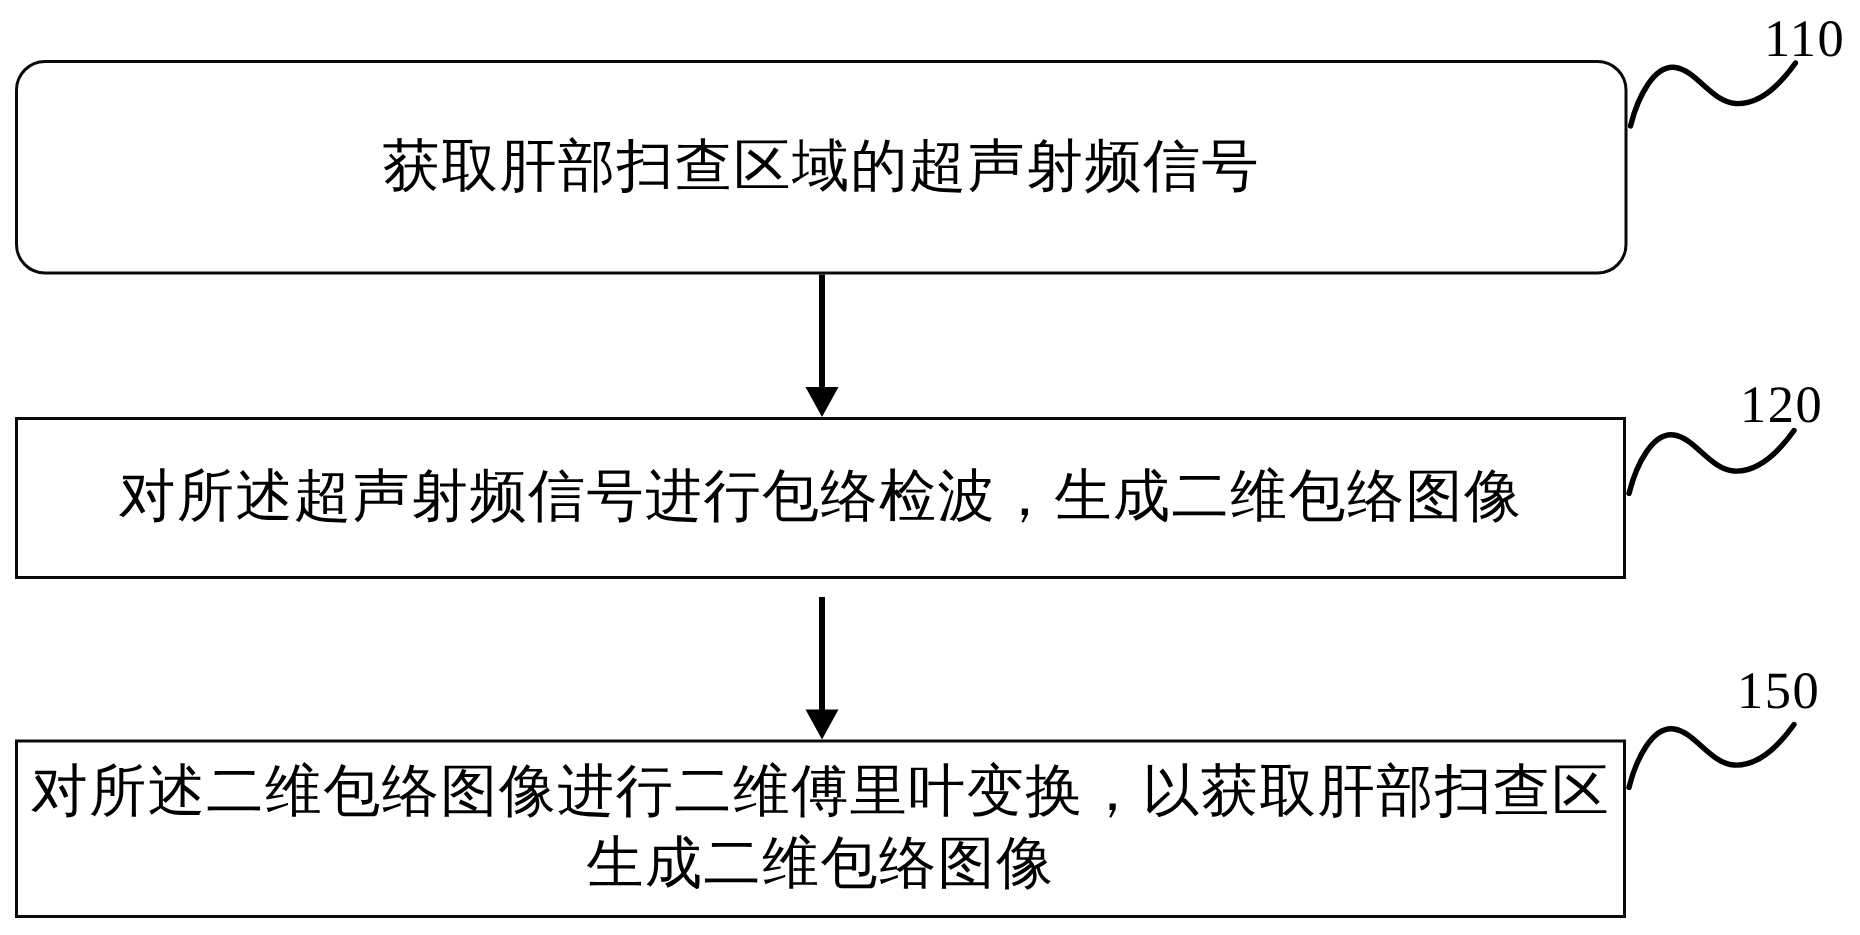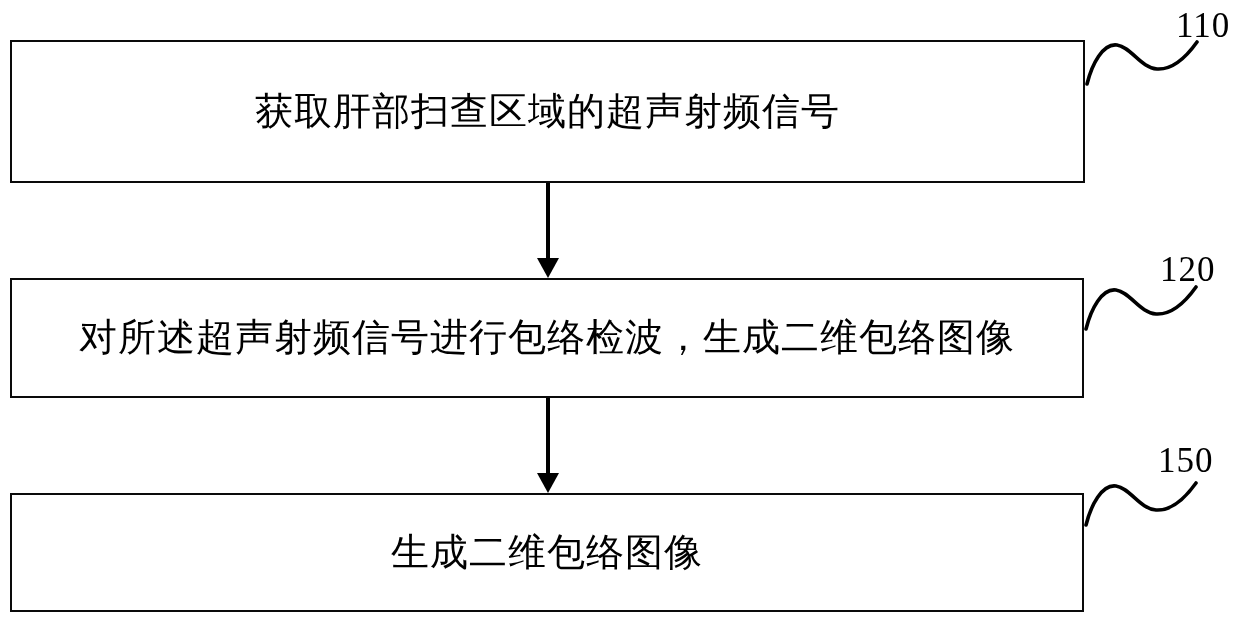--- a/index.html
+++ b/index.html
@@ -21,22 +21,22 @@
     background: #ffffff;
     display: flex;
     flex-direction: column;
     align-items: center;
     justify-content: center;
     text-align: center;
     font-size: 38px;
     line-height: 1.25;
     letter-spacing: 1px;
   }
-  #box-110 { top: 40px;  height: 143px; width: 1075px; }
-  #box-120 { top: 278px; height: 120px; }
+  #box-110 { top: 40px;  height: 143px; width: 1075px; border-radius: 20px; }
+  #box-120 { top: 278px; height: 108px; }
   #box-130 { top: 493px; height: 119px; }
 
   .arrow-shaft {
     position: absolute;
     left: 546px;
     width: 4px;
     background: #000000;
   }
   #arrow1-shaft { top: 183px; height: 77px; }
   #arrow2-shaft { top: 398px; height: 77px; }
@@ -76,20 +76,21 @@
 
   <div class="flow-box" id="box-110">
     <div>获取肝部扫查区域的超声射频信号</div>
   </div>
 
   <div class="flow-box" id="box-120">
     <div>对所述超声射频信号进行包络检波，生成二维包络图像</div>
   </div>
 
   <div class="flow-box" id="box-130">
+    <div>对所述二维包络图像进行二维傅里叶变换，以获取肝部扫查区</div>
     <div>生成二维包络图像</div>
   </div>
 
   <div class="arrow-shaft" id="arrow1-shaft"></div>
   <div class="arrow-head" id="arrow1-head"></div>
 
   <div class="arrow-shaft" id="arrow2-shaft"></div>
   <div class="arrow-head" id="arrow2-head"></div>
 
   <svg class="callout-squiggle" id="squiggle-110" viewBox="0 0 114 46">

